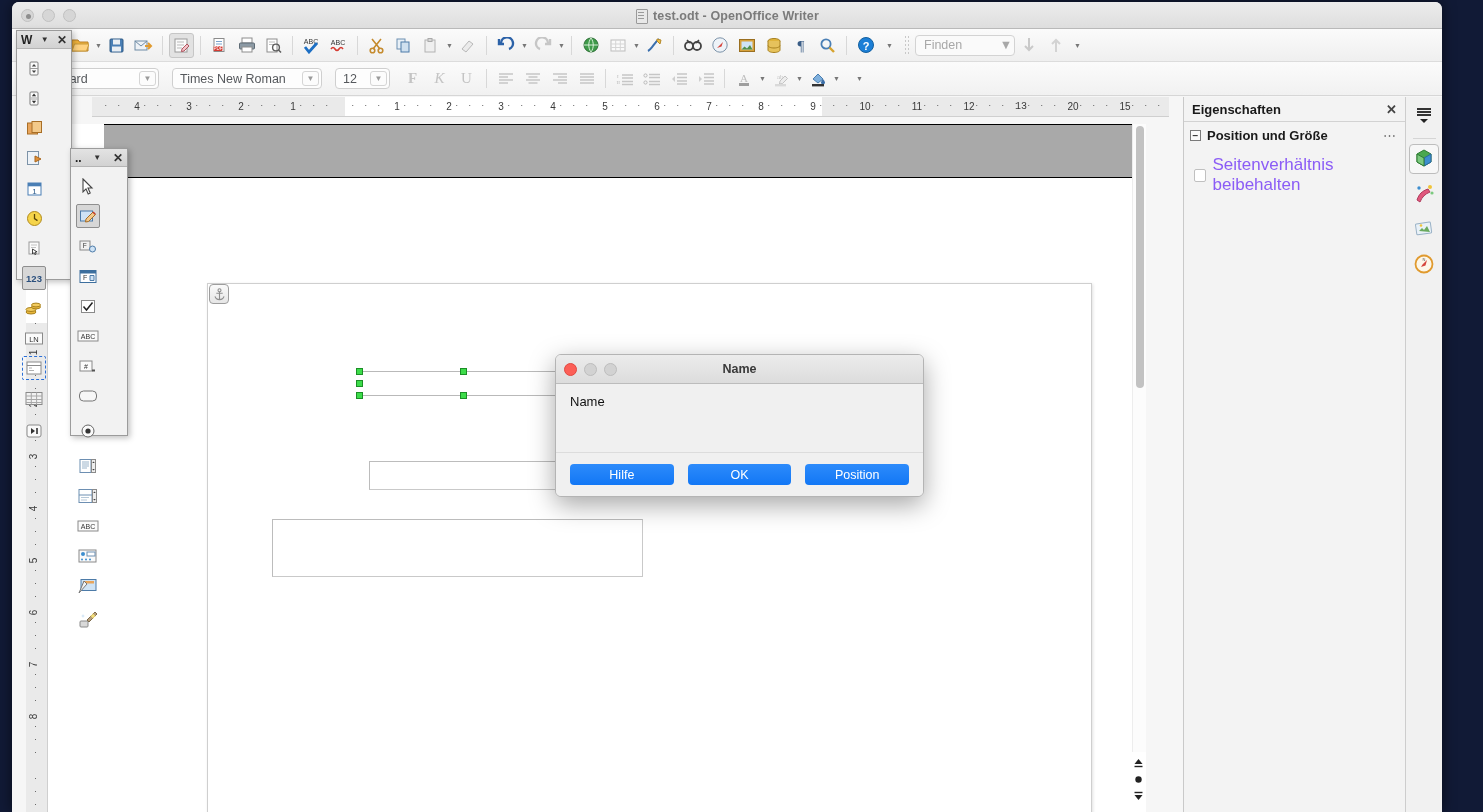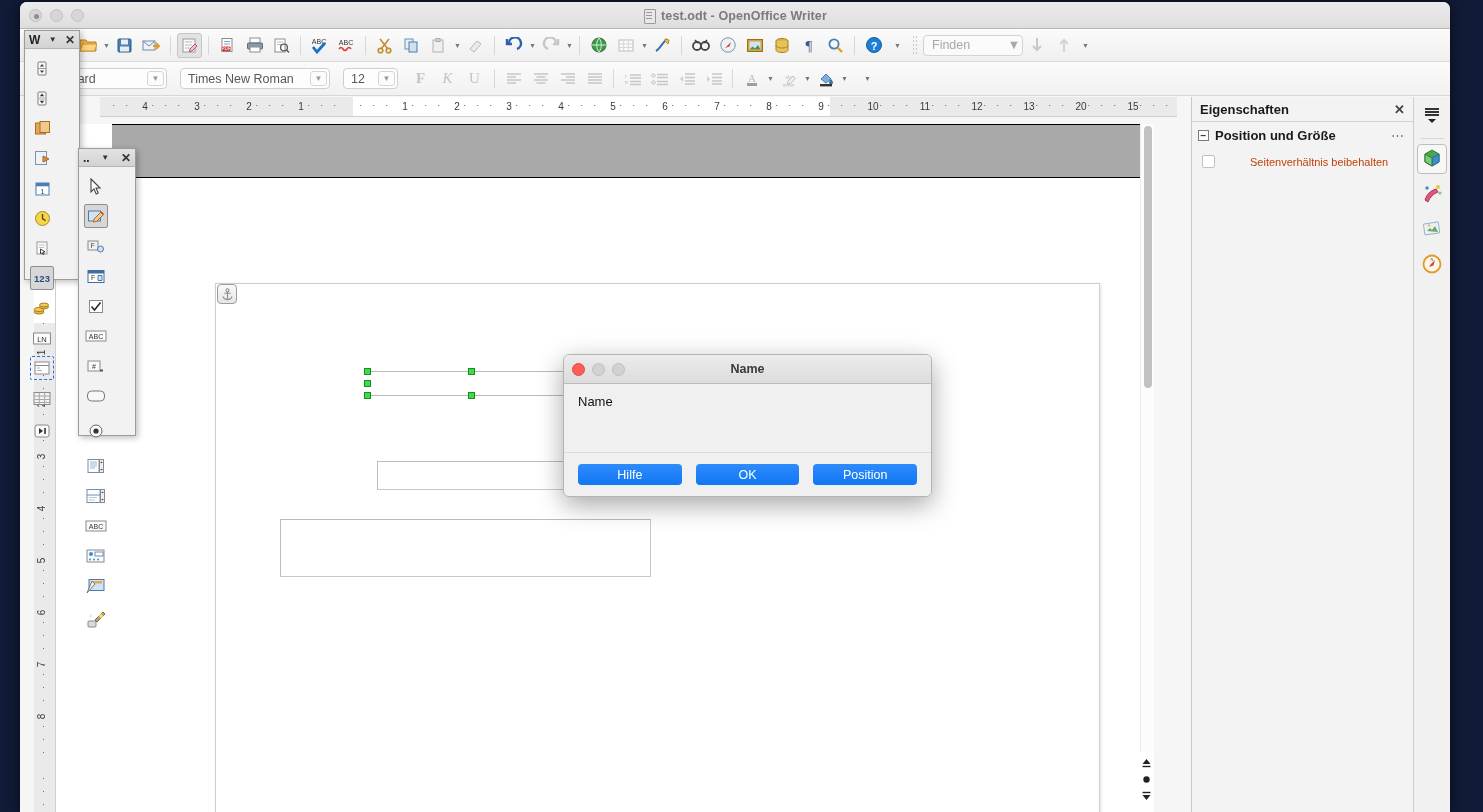--- a/index.html
+++ b/index.html
@@ -7,21 +7,21 @@
     margin: 0; padding: 0;
     width: 1483px; height: 812px;
     overflow: hidden;
     font-family: "Liberation Sans", sans-serif;
     background: #0e1630;
   }
   #root { position: relative; width: 1483px; height: 812px; background: #111a36; }
 
   
   .window {
-    position: absolute; left: 20px; top: 2px;
+    position: absolute; left: 12px; top: 2px;
     width: 1430px; height: 810px;
     background: #f6f6f6;
     border-radius: 7px 7px 0 0;
     box-shadow: 0 0 14px rgba(0,0,0,.55);
     overflow: hidden;
   }
   .titlebar {
     height: 27px;
     background: linear-gradient(#ececec,#dedede);
     border-bottom: 1px solid #b9b9b9;
@@ -203,21 +203,21 @@
     font-family:"Liberation Sans", sans-serif;
   }
   .stepper {
     width: 17px; height: 23px; border:1px solid #c3c3c3; border-radius:4px;
     background: linear-gradient(#fdfdfd,#f0f0f0);
     display:flex; flex-direction:column; align-items:center; justify-content:center;
     font-size: 7px; color:#555; line-height: 8px;
   }
   .cbrow { display:flex; align-items:center; gap:7px; padding: 10px 8px 0 10px;}
   .cbox { width:13px;height:13px;border:1px solid #c0c0c0;background:#fff;border-radius:2px;}
-  .cbtext { font-size:11px; color:#c2410c;margin-left:28px; }
+  .cbtext { font-size:17px; color:#8b5cf6; }
 
   
   .rail {
     position:absolute; right: 0px; top: 95px; width: 37px; bottom: 0;
     background:#f1f1f1; border-left: 1px solid #cdcdcd;
     display:flex; flex-direction:column; align-items:center; padding-top: 4px;
   }
   .rail .rbtn {
     width: 30px; height: 30px; margin-bottom: 5px; border-radius: 4px;
     display:flex; align-items:center; justify-content:center; font-size: 16px;
@@ -596,21 +596,21 @@
           <span class="ticklbl" style="left: 409px; top: 4px;">3</span>
           <span class="ticklbl" style="left: 461px; top: 4px;">4</span>
           <span class="ticklbl" style="left: 513px; top: 4px;">5</span>
           <span class="ticklbl" style="left: 565px; top: 4px;">6</span>
           <span class="ticklbl" style="left: 617px; top: 4px;">7</span>
           <span class="ticklbl" style="left: 669px; top: 4px;">8</span>
           <span class="ticklbl" style="left: 721px; top: 4px;">9</span>
           <span class="ticklbl" style="left: 773px; top: 4px;">10</span>
           <span class="ticklbl" style="left: 825px; top: 4px;">11</span>
           <span class="ticklbl" style="left: 877px; top: 4px;">12</span>
-          <span class="ticklbl" style="left: 929px; top: 4px;">13</span>
+          <span class="ticklbl" style="left: 929px; top: 4px; font-family: Liberation Mono, monospace;">13</span>
           <span class="ticklbl" style="left: 981px; top: 4px;">20</span>
           <span class="ticklbl" style="left: 1033px; top: 4px;">15</span>
           <span class="dotm" style="left: 13.8px; top: 3px;">·</span>
           <span class="dotm" style="left: 26.8px; top: 3px;">·</span>
           <span class="dotm" style="left: 52.8px; top: 3px;">·</span>
           <span class="dotm" style="left: 65.8px; top: 3px;">·</span>
           <span class="dotm" style="left: 78.8px; top: 3px;">·</span>
           <span class="dotm" style="left: 104.8px; top: 3px;">·</span>
           <span class="dotm" style="left: 117.8px; top: 3px;">·</span>
           <span class="dotm" style="left: 130.8px; top: 3px;">·</span>

